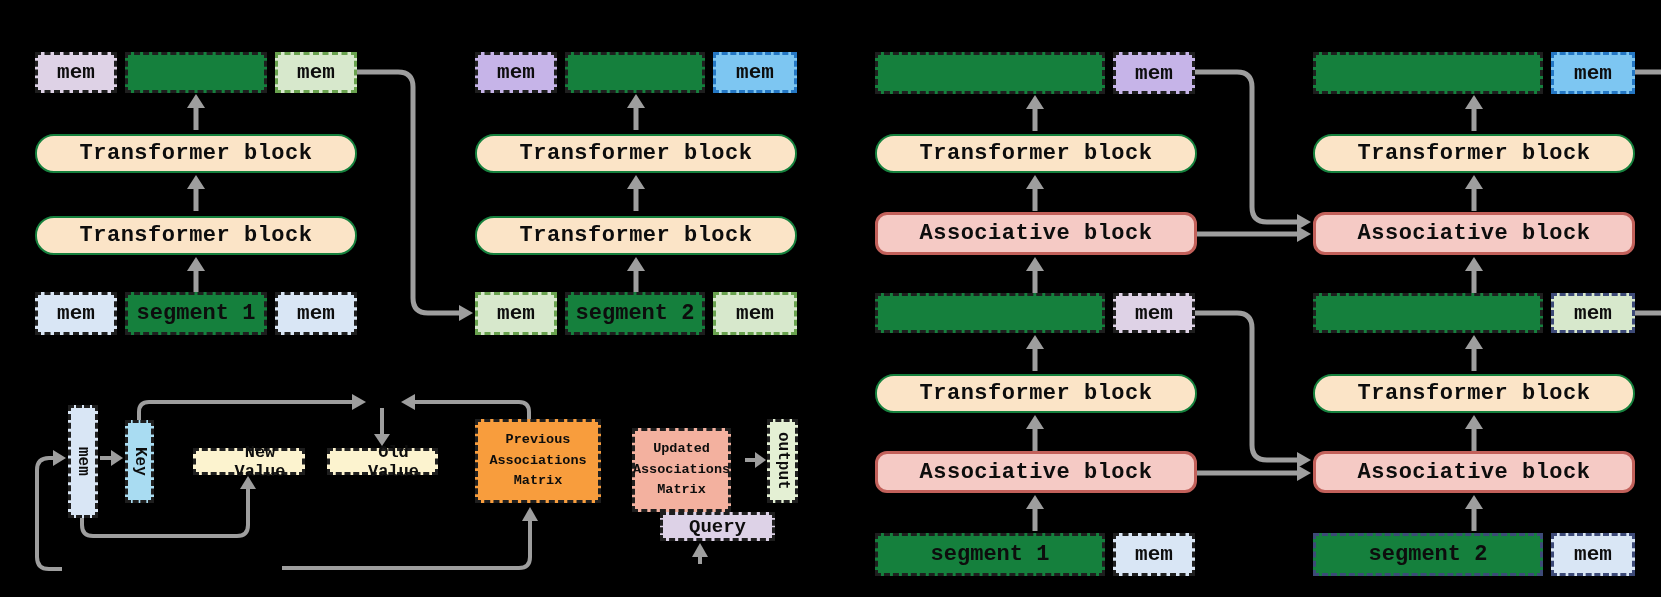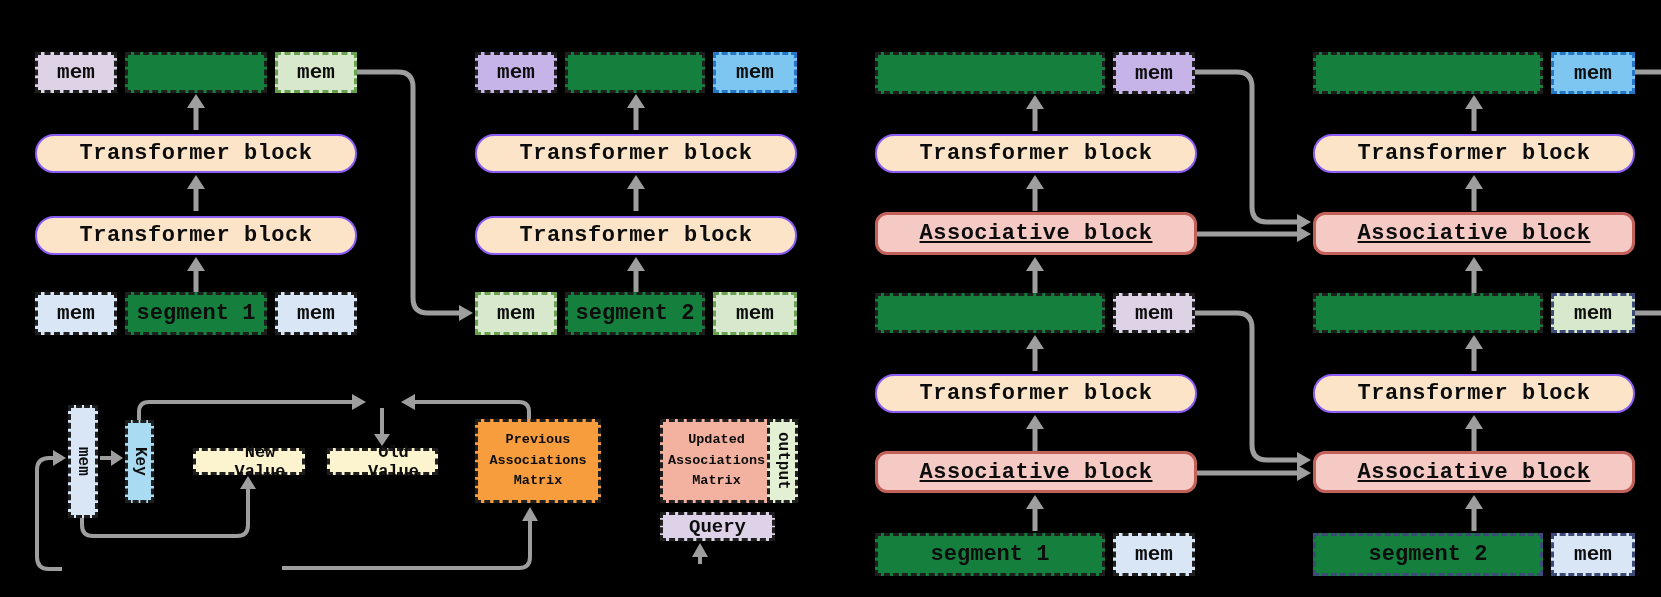--- a/index.html
+++ b/index.html
@@ -4,22 +4,22 @@
 <style>
   html,body{margin:0;padding:0;background:#000;}
   #stage{position:relative;width:1661px;height:597px;background:#000;overflow:hidden;
          font-family:"Liberation Mono","DejaVu Sans Mono",monospace;}
   .box{position:absolute;box-sizing:border-box;display:flex;align-items:center;justify-content:center;
        color:#0d0d0d;font-weight:bold;text-align:center;}
   .d-black{border:3px dashed #1e1e1e;}
   .d-green{border:3px dashed #69a24e;}
   .d-blue{border:3px dashed #2477c4;}
   .d-navy{border:3px dashed #3d4a78;}
-  .solid-t{border:2px solid #8b5cf6;border-radius:19px;}
-  .solid-a{border:3.5px solid #c2605a;border-radius:12px;text-decoration:underline;}
+  .solid-t{border:2px solid #15803d;border-radius:19px;}
+  .solid-a{border:3.5px solid #c2605a;border-radius:12px;}
   .f-white{background:#15803d;}
   .f-thistle{background:#ded2e6;}
   .f-purple{background:#c6b4e8;}
   .f-greenmem{background:#d7e8cc;}
   .f-bluemem{background:#7dc6f2;}
   .f-lblue{background:#d9e6f5;}
   .f-peach{background:#fbe4c7;}
   .f-pink{background:#f5cac5;}
   .f-yellow{background:#fcf3cf;}
   .f-cyan{background:#a9dcf2;}
@@ -162,21 +162,21 @@
 
   <div class="box vtext d-black f-lblue" style="left:68px;top:405px;width:30px;height:113px;">mem</div>
   <div class="box vtext d-black f-cyan" style="left:125px;top:420px;width:29px;height:83px;">Key</div>
   <div class="box t-val d-black f-yellow" style="left:193px;top:448px;width:112px;height:27px;">New Value</div>
   <div class="box t-val d-black f-yellow" style="left:327px;top:448px;width:111px;height:27px;">Old Value</div>
   <div class="box t-matrix d-black f-orange" style="left:475px;top:419px;width:126px;height:84px;">
     <span>Previous</span>
     <span>Associations</span>
     <span>Matrix</span>
   </div>
-  <div class="box t-matrix d-black f-salmon" style="left:632px;top:419px;width:113px;height:84px;margin-left:28px;">
+  <div class="box t-matrix d-black f-salmon" style="left:632px;top:428px;width:99px;height:84px;">
     <span>Updated</span>
     <span>Associations</span>
     <span>Matrix</span>
   </div>
   <div class="box vtext-out d-black f-lgreen" style="left:767px;top:419px;width:31px;height:84px;">output</div>
   <div class="box t-query d-black f-lav" style="left:660px;top:512px;width:115px;height:29px;">Query</div>
 
 </div>
 
 </body></html>

